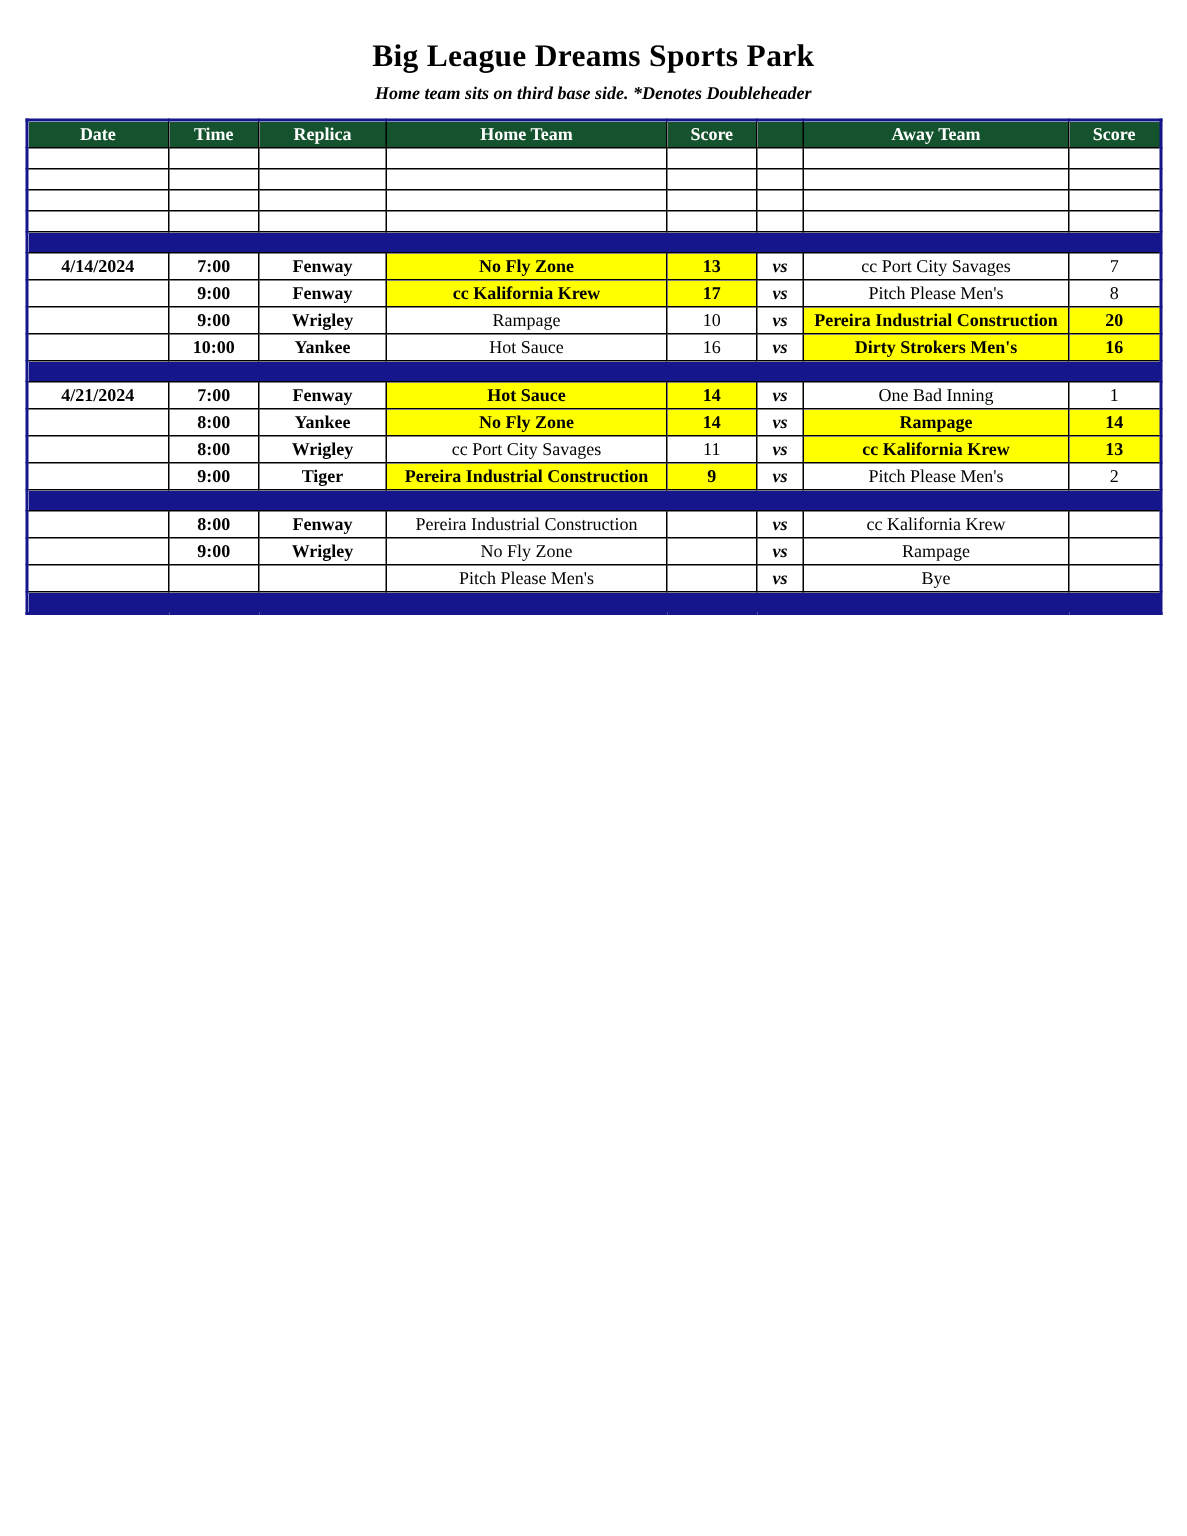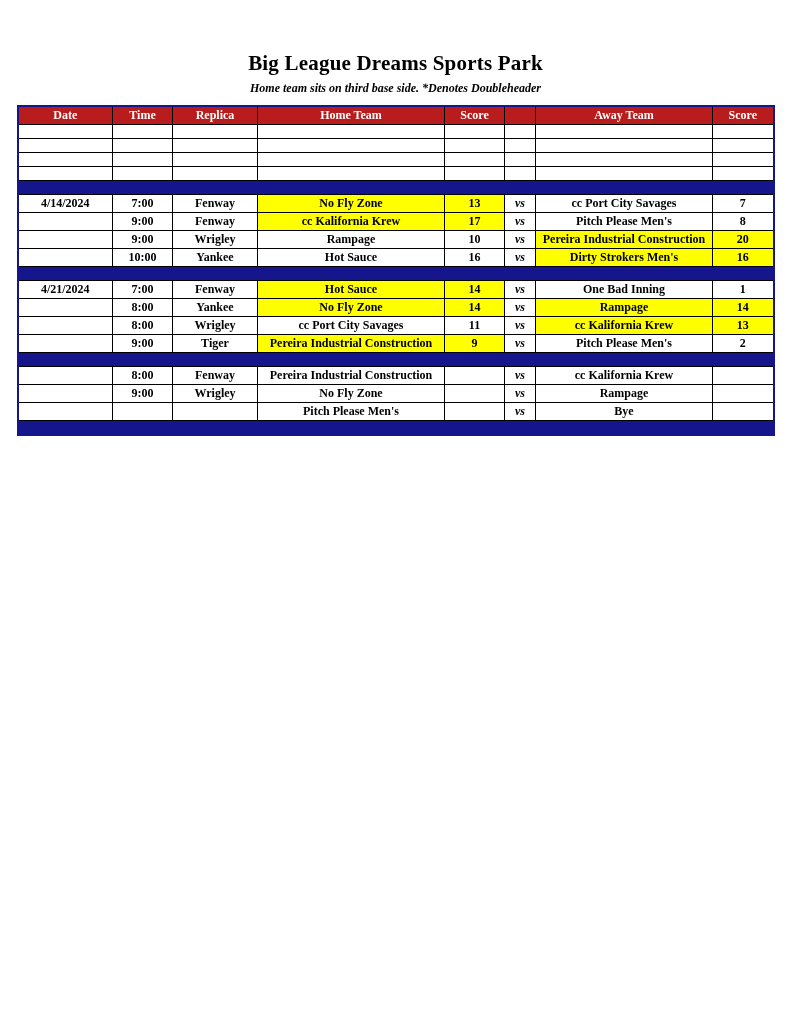--- a/index.html
+++ b/index.html
@@ -15,22 +15,21 @@
     position: relative;
   }
   .page {
     width: 791px;
     height: 1024px;
     box-sizing: border-box;
     padding: 0;
   }
   .header-block {
     text-align: center;
-    padding-top: 14px;
-    margin-top: 36px;
+    padding-top: 24px;
   }
   .title-main {
     font-size: 21px;
     font-weight: bold;
     letter-spacing: 0.2px;
     line-height: 26px;
   }
   .title-sub {
     font-size: 16px;
     font-weight: bold;
@@ -62,21 +61,21 @@
   table.schedule th, table.schedule td {
     border: 1px solid #000000;
     height: 17px;
     font-size: 12px;
     text-align: center;
     overflow: hidden;
     white-space: nowrap;
     padding: 0 1px;
   }
   thead th {
-    background: #b91c1c;
+    background: #14532d;
     color: #ffffff;
     font-weight: bold;
     font-size: 12.5px;
     height: 18px;
   }
   tr.blank td {
     height: 13px;
     background: #ffffff;
   }
   tr.sep td {
@@ -85,21 +84,21 @@
     border-left: 1px solid #16168c;
     border-right: 1px solid #16168c;
   }
   td.b { font-weight: bold; font-family: Liberation Serif, serif; }
   td.hl { background: #ffff00; font-weight: bold; }
   td.vs {
     font-style: italic;
     font-weight: bold;
     font-size: 11px;
   }
-  td.plain { font-weight: bold; }
+  td.plain { font-weight: normal; }
   table.schedule { border: 2px solid #16168c; }
 </style>
 </head>
 <body>
 
 <div class="page">
 
   <div class="header-block">
     <div class="title-main">Big League Dreams Sports Park</div>
     <div class="title-note">Home team sits on third base side.  *Denotes Doubleheader</div>

